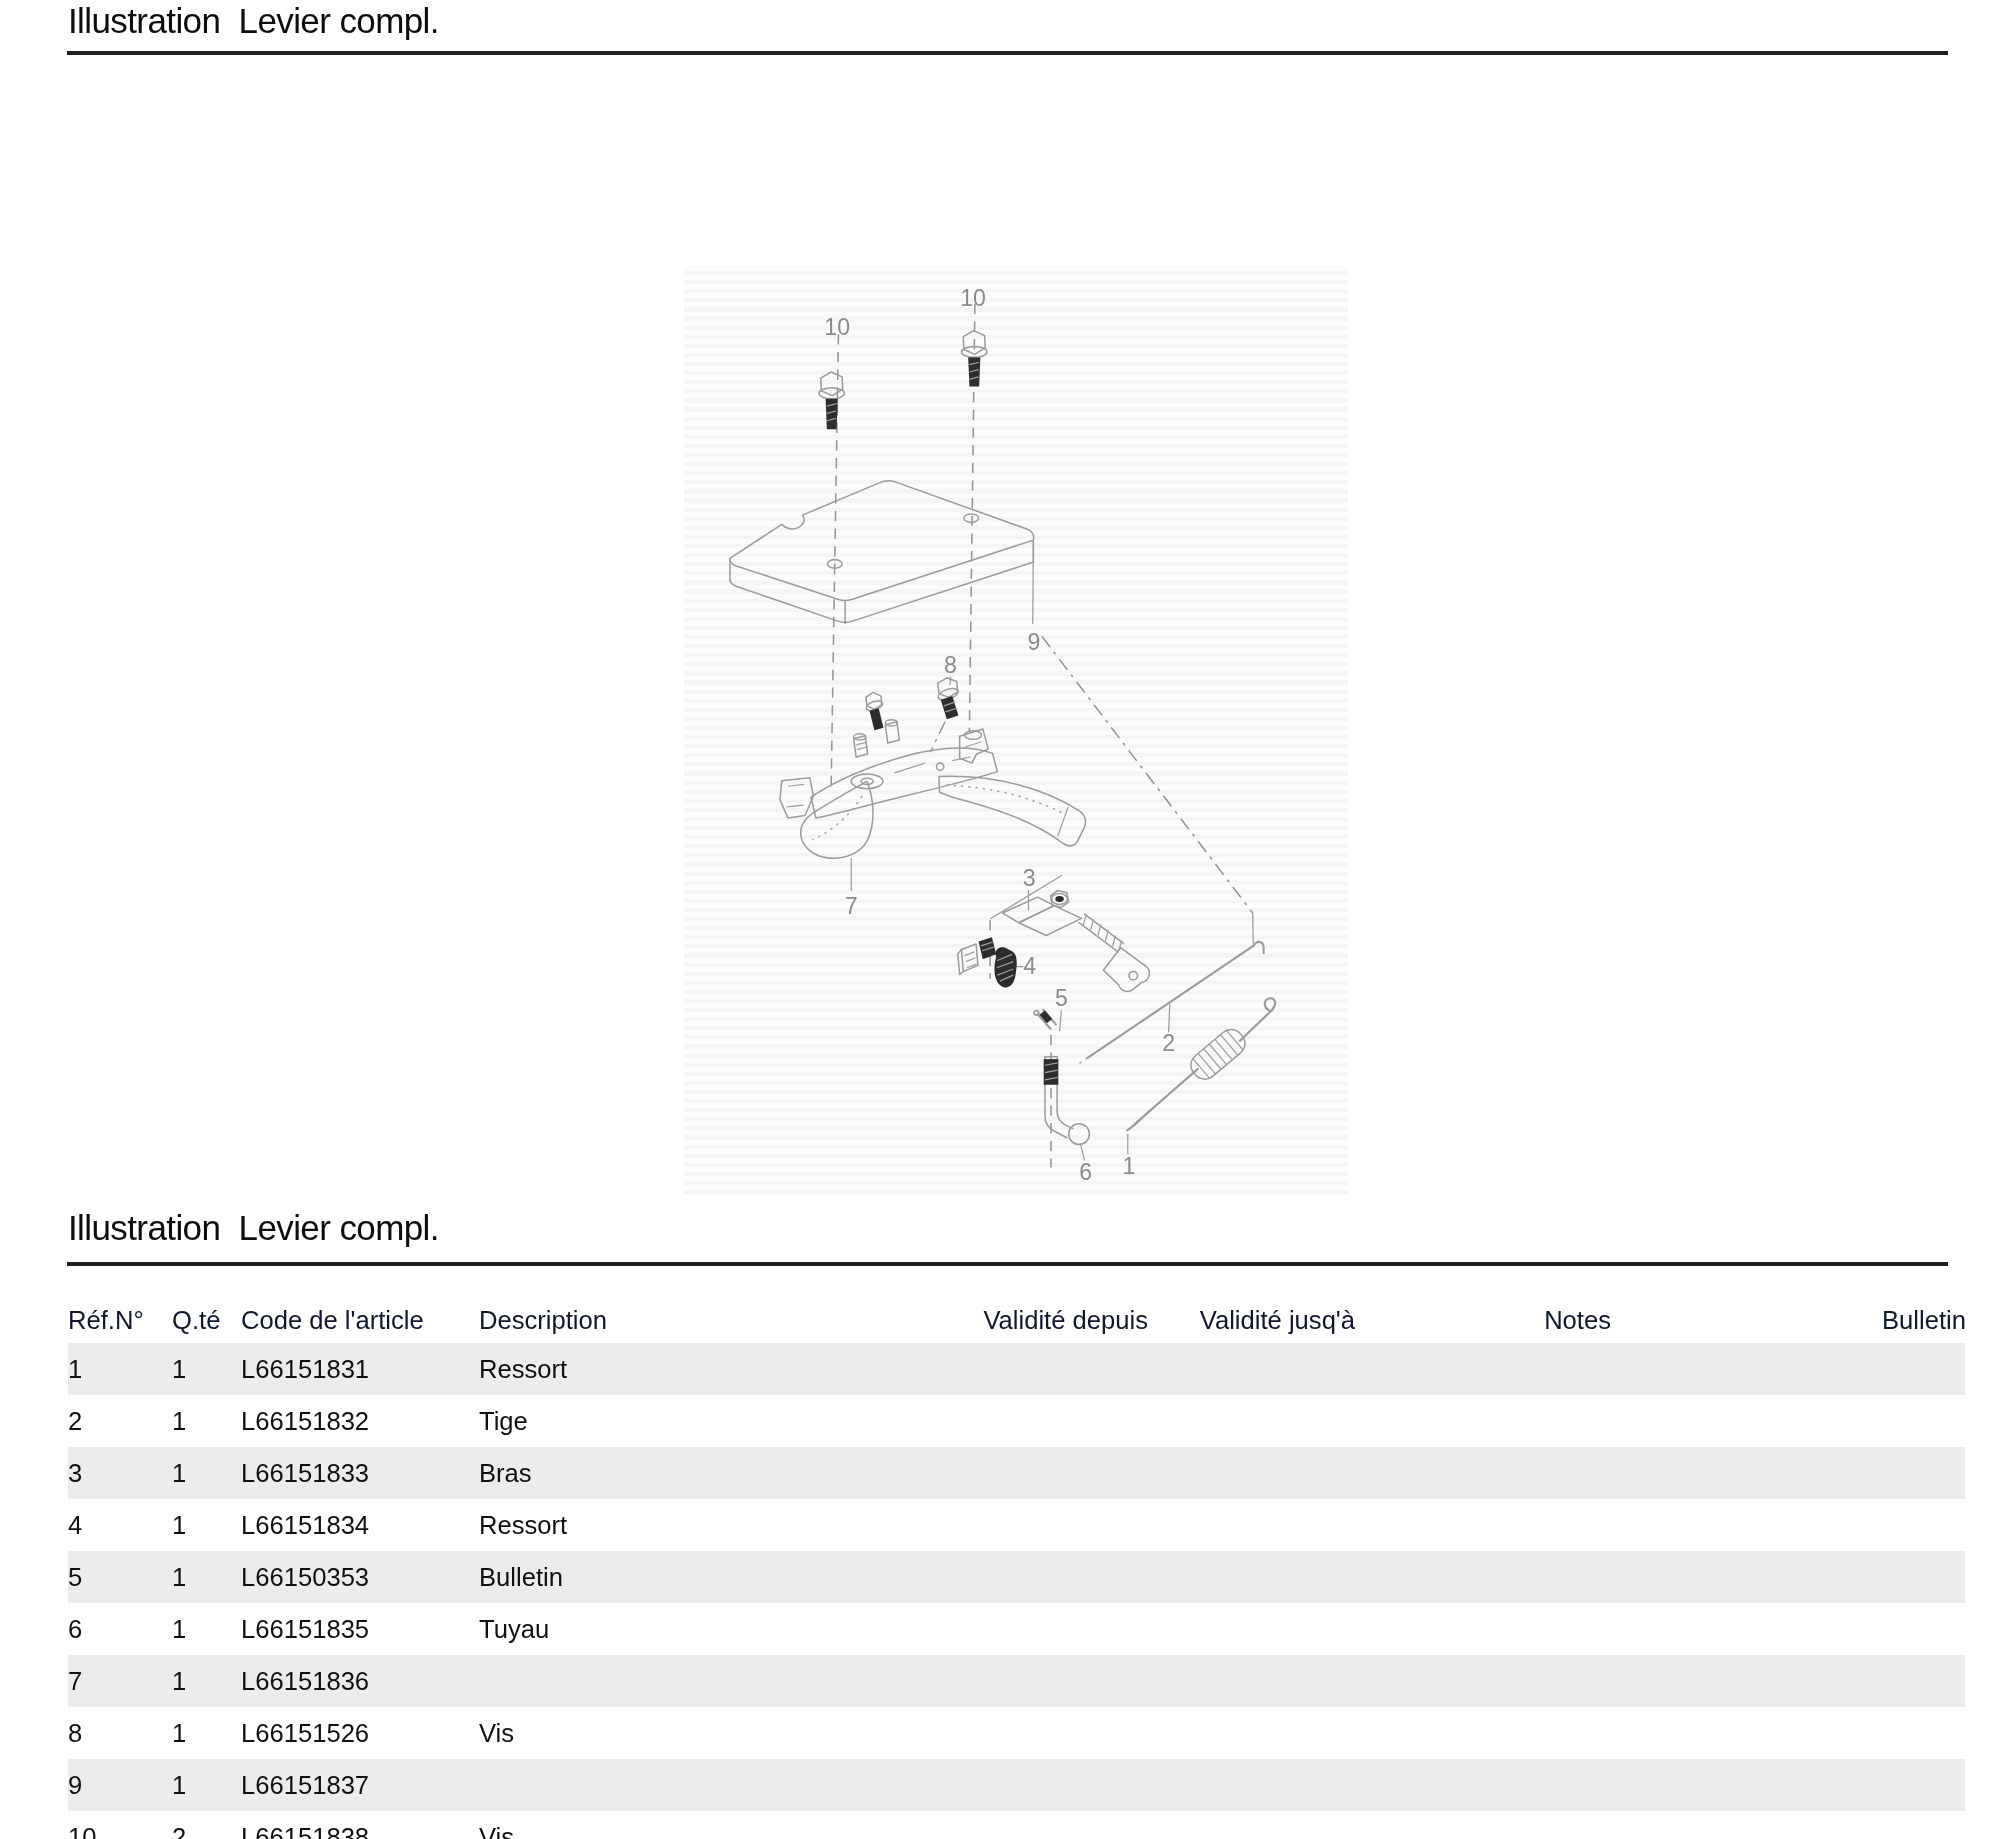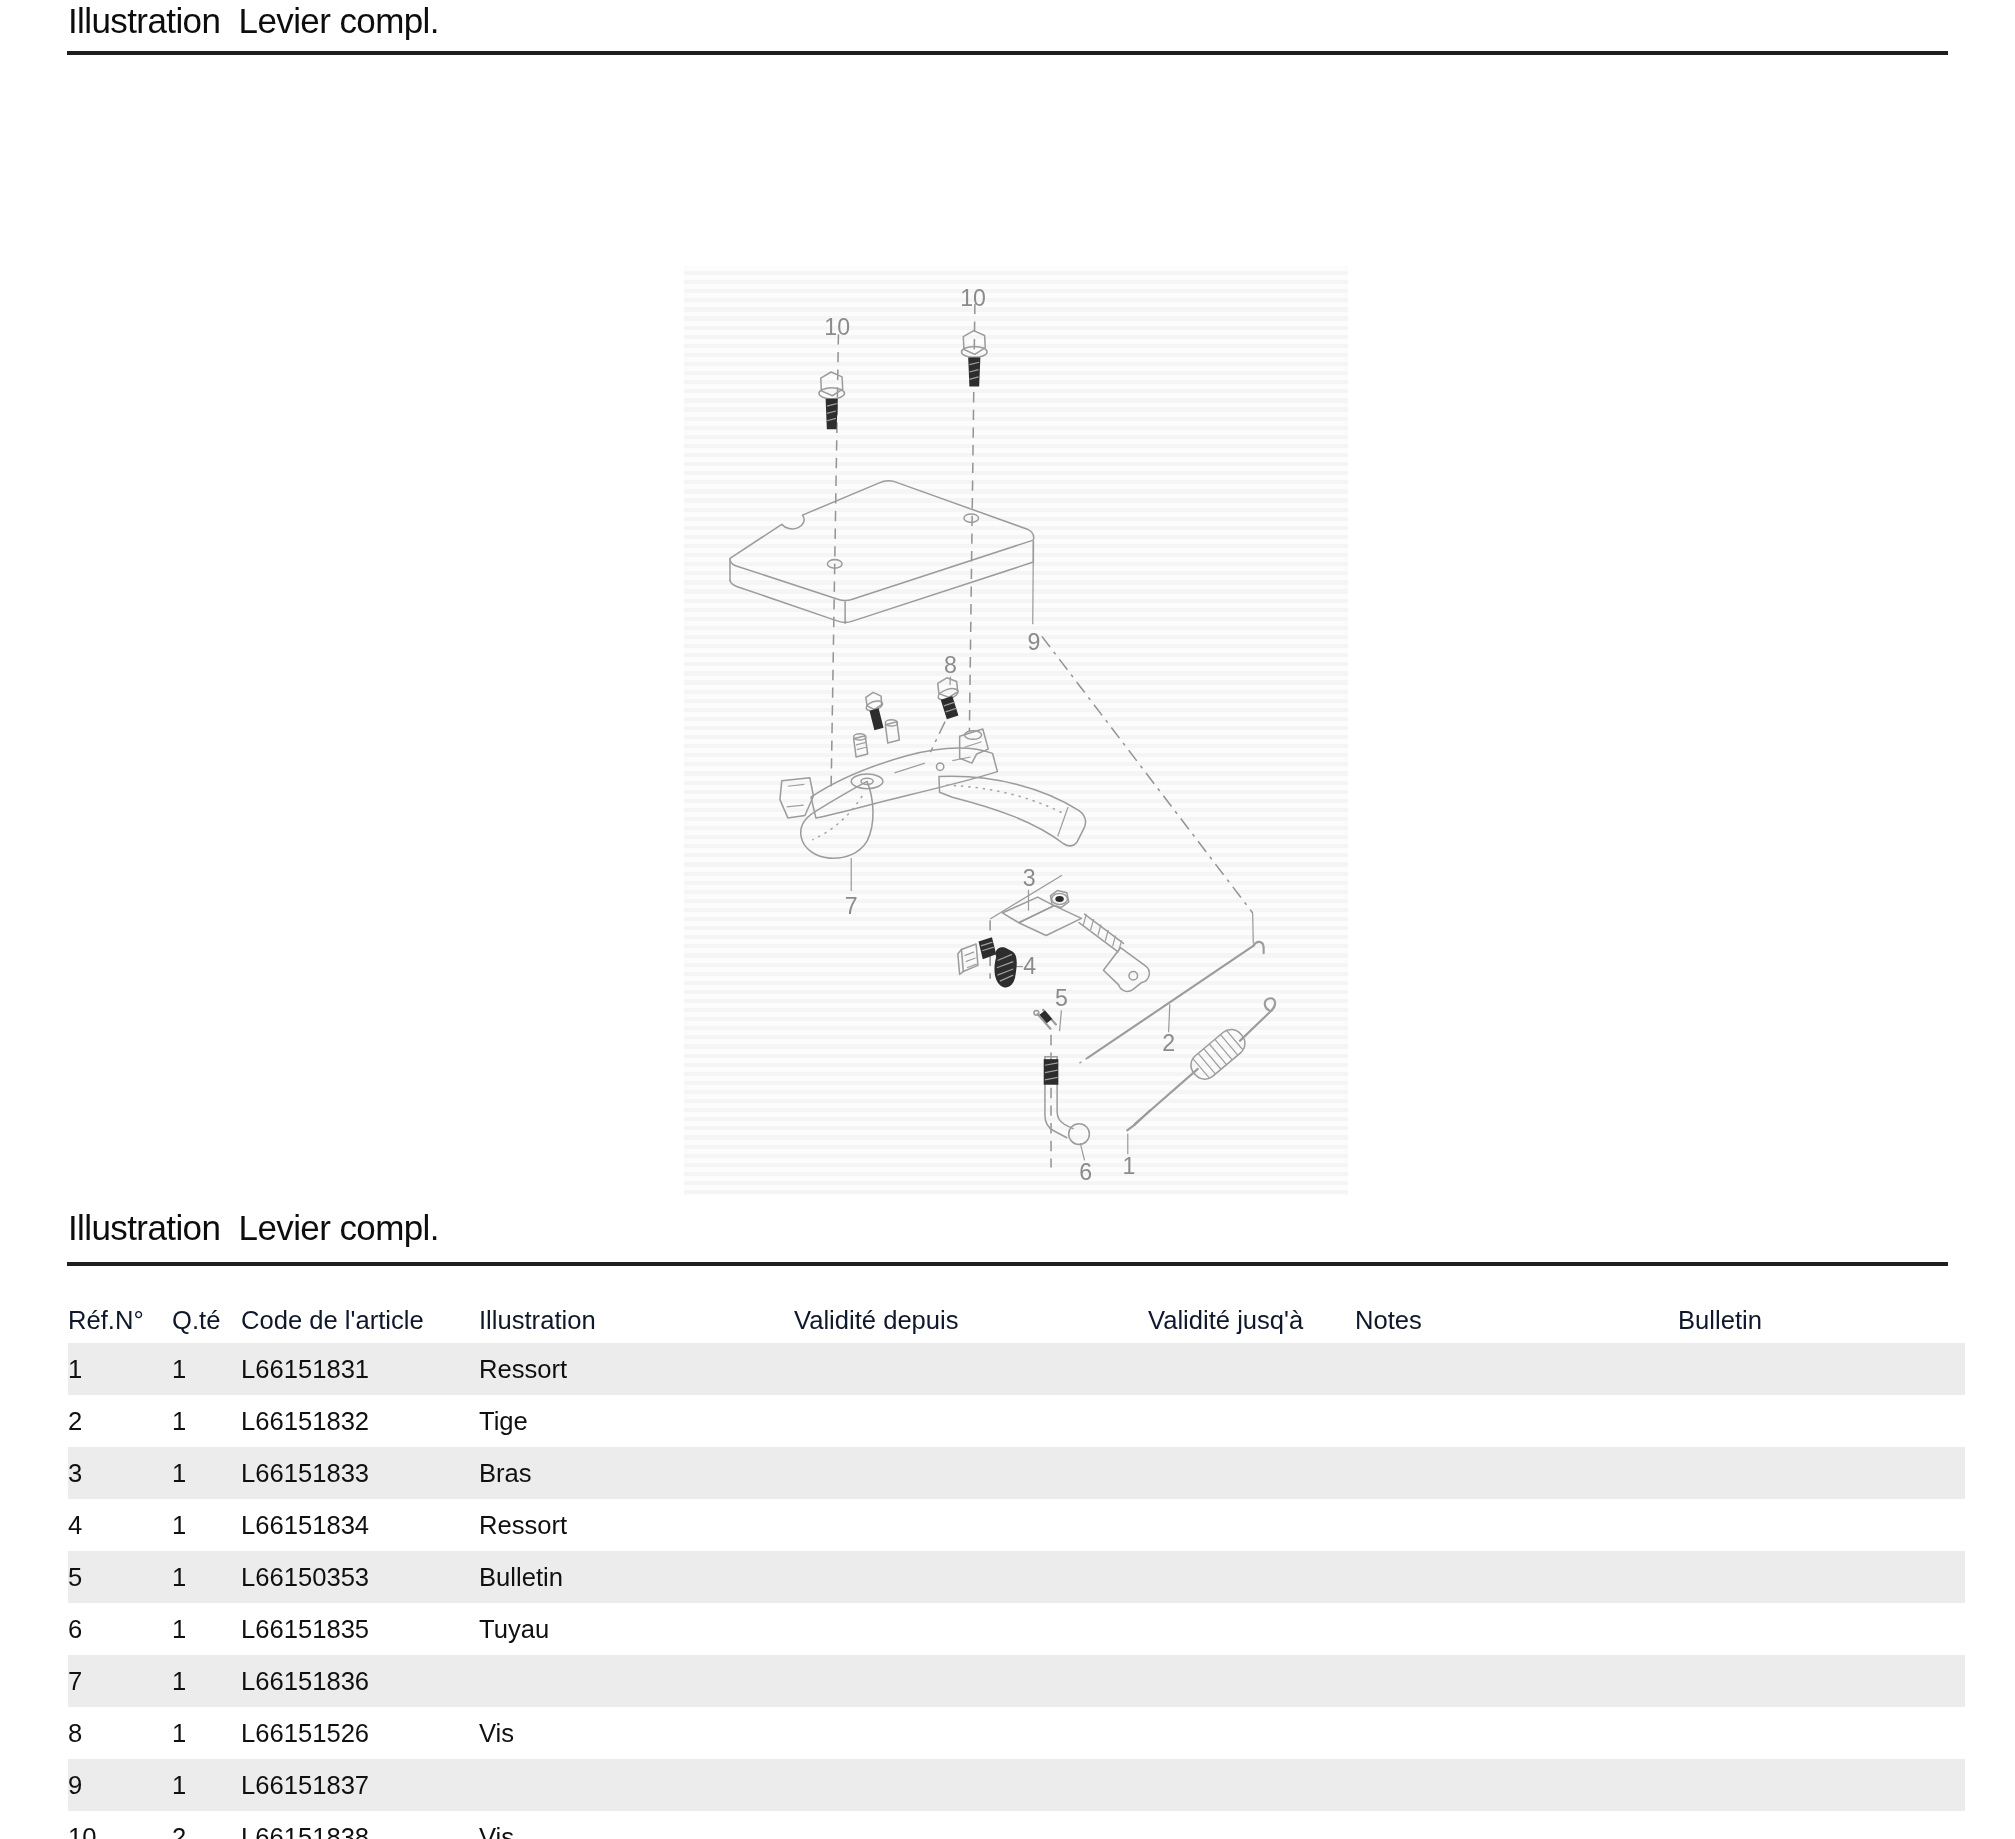--- a/index.html
+++ b/index.html
@@ -23,21 +23,21 @@
   .dashdot{stroke:#949494;stroke-width:2.5;fill:none;stroke-dasharray:22 10 5 10;}
   .dot{stroke:#a5a5a5;stroke-width:2.5;fill:none;stroke-dasharray:4 8;}
   .dark{fill:#2d2d2d;stroke:none;}
   .ridge{stroke:#9f9f9f;stroke-width:2;fill:none;}
   .wire{stroke:#9c9c9c;stroke-width:3.5;fill:none;stroke-linecap:round;}
 
   .tableblock{position:absolute;left:68px;top:1303px;width:1897px;}
   .thead,.trow{display:grid;grid-template-columns:104px 69px 238px 315px 354px 207px 256px 355px;}
   .thead{height:40px;line-height:35px;font-size:25.6px;color:#0f172a;}
   .thead .hcell{white-space:nowrap;}
-  .thead .hc-right{text-align:left;}
+  .thead .hc-right{text-align:right;}
   .thead .hc-bulletin{padding-left:67px;}
   .tbody{display:block;}
   .trow{height:52px;line-height:52px;font-size:25.6px;color:#101010;}
   .trow:nth-child(odd){background:#ececec;}
   .cell{white-space:nowrap;overflow:hidden;}
 </style>
 </head>
 <body>
 
 <div class="page">
@@ -201,21 +201,21 @@
   </div>
 
   <div class="title" id="title-table">Illustration  Levier compl.</div>
   <div class="rule" id="rule-table"></div>
 
   <div class="tableblock">
     <div class="thead">
       <span class="hcell">Réf.N°</span>
       <span class="hcell">Q.té</span>
       <span class="hcell">Code de l'article</span>
-      <span class="hcell">Illustration</span>
+      <span class="hcell">Description</span>
       <span class="hcell hc-right">Validité depuis</span>
       <span class="hcell hc-right">Validité jusq'à</span>
       <span class="hcell hc-right">Notes</span>
       <span class="hcell hc-right hc-bulletin">Bulletin</span>
     </div>
     <div class="tbody" id="tbody">
         <div class="trow">
           <span class="cell c-ref">1</span>
           <span class="cell c-qty">1</span>
           <span class="cell c-code">L66151831</span>

